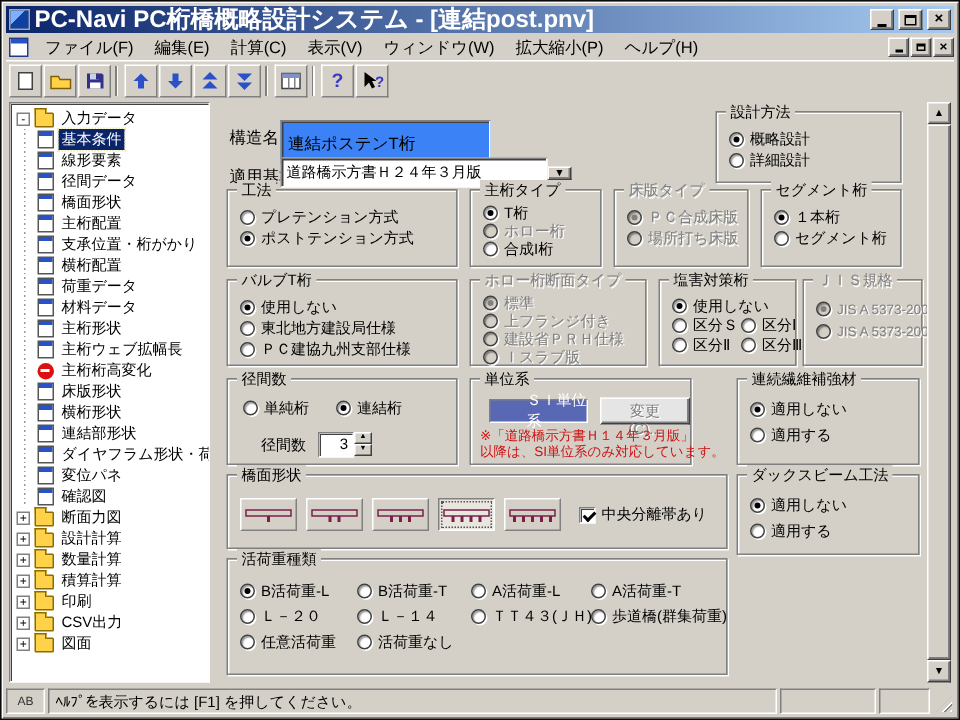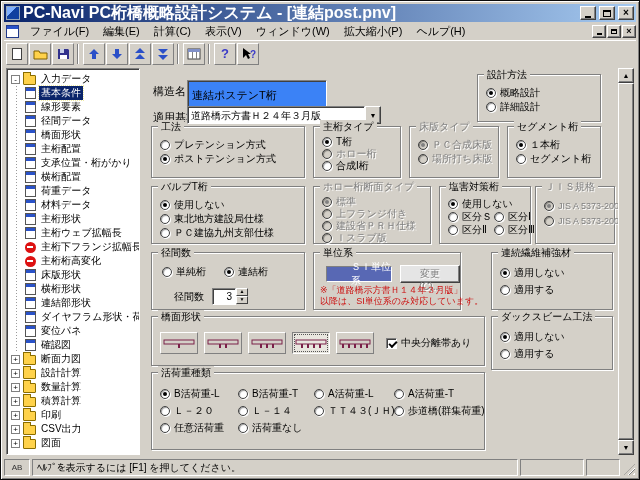--- a/index.html
+++ b/index.html
@@ -62,21 +62,21 @@
   .tlabel{padding:0 2px;}
   .tlabel.sel{background:var(--sel,#0a246a);color:#fff;outline:1px dotted #f0e9a0;text-align:right;}
   .children{position:relative;}
   .children::before{content:'';position:absolute;left:6px;top:0;bottom:0;width:1px;
     background:repeating-linear-gradient(#9a9a9a 0 1px,transparent 1px 3px);}
   
   .form{position:absolute;left:137px;top:2px;right:19px;bottom:2px;font-size:10px;}
   .flabel{position:absolute;font-size:11px;white-space:nowrap;}
   .edit{position:absolute;background:#3b82f6;border:1px solid;border-color:#808080 #fff #fff #808080;
     box-shadow:inset 1px 1px 0 #404040;font-size:11px;padding:14px 4px;font-family:inherit;outline:none;}
-  .combo{position:absolute;display:flex;}
+  .combo{position:absolute;display:flex;align-items:center;}
   .combo-text{flex:1;background:#fff;border:1px solid;border-color:#808080 #fff #fff #808080;
     box-shadow:inset 1px 1px 0 #404040;padding:2px 3px;font-size:10px;white-space:nowrap;overflow:hidden;}
   .combo-btn{width:16px;flex:none;background:#d4d0c8;display:flex;align-items:center;justify-content:center;
     border:1px solid;border-color:#fff #404040 #404040 #fff;box-shadow:inset -1px -1px 0 #808080;font-size:7px;}
   .grp{position:absolute;border:1px solid #808080;box-shadow:1px 1px 0 #fff, inset 1px 1px 0 #fff;}
   .gtitle{position:absolute;top:-7px;left:6px;background:#d4d0c8;padding:0 3px;font-size:10px;white-space:nowrap;}
   .grp.dis .gtitle{color:#808080;text-shadow:1px 1px 0 #fff;}
   .opts{padding:11px 2px 0 8px;}
   .opt{display:flex;align-items:center;height:14px;white-space:nowrap;}
   .tight .opts{padding-top:9px;}
@@ -317,25 +317,20 @@
           </div>
           <div class="trow">
             <span class="spacer"></span>
             <span class="i-form"></span>
             <span class="tlabel">主桁形状</span>
           </div>
           <div class="trow">
             <span class="spacer"></span>
             <span class="i-form"></span>
             <span class="tlabel">主桁ウェブ拡幅長</span>
-          </div>
-          <div class="trow">
-            <span class="spacer"></span>
-            <span class="i-blocked"></span>
-            <span class="tlabel">主桁下フランジ拡幅長</span>
           </div>
           <div class="trow">
             <span class="spacer"></span>
             <span class="i-blocked"></span>
             <span class="tlabel">主桁桁高変化</span>
           </div>
           <div class="trow">
             <span class="spacer"></span>
             <span class="i-form"></span>
             <span class="tlabel">床版形状</span>

